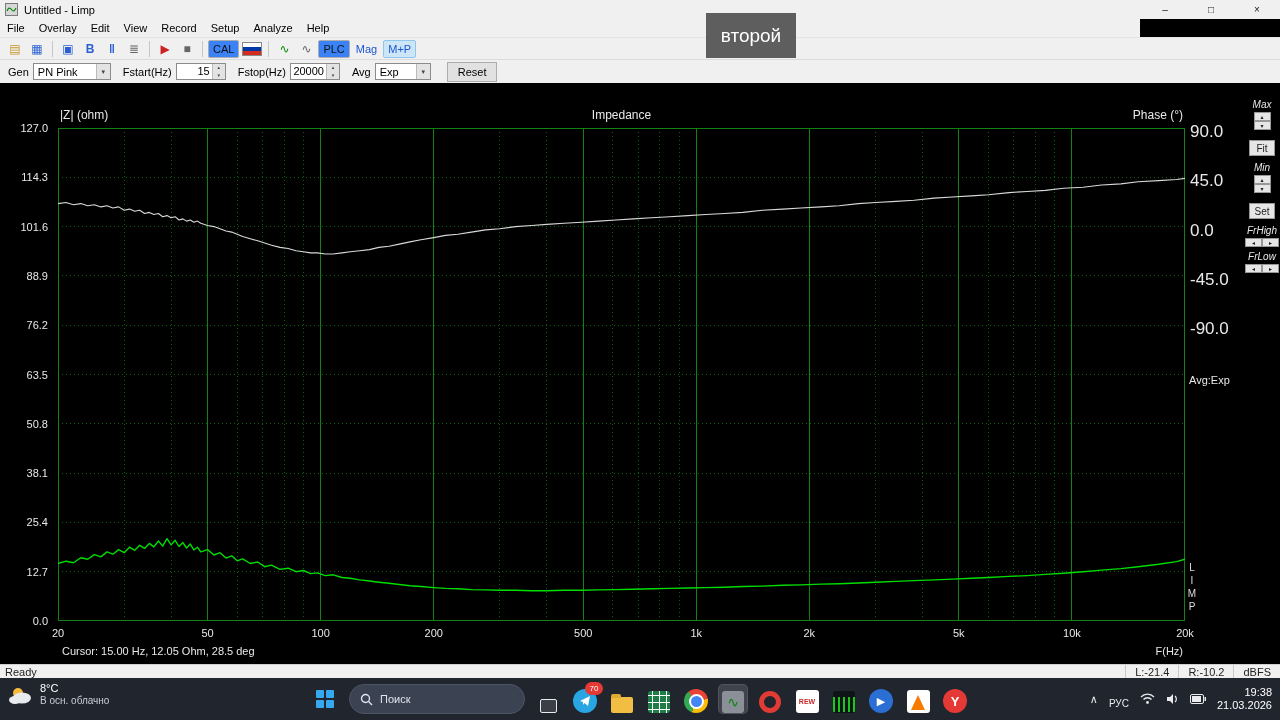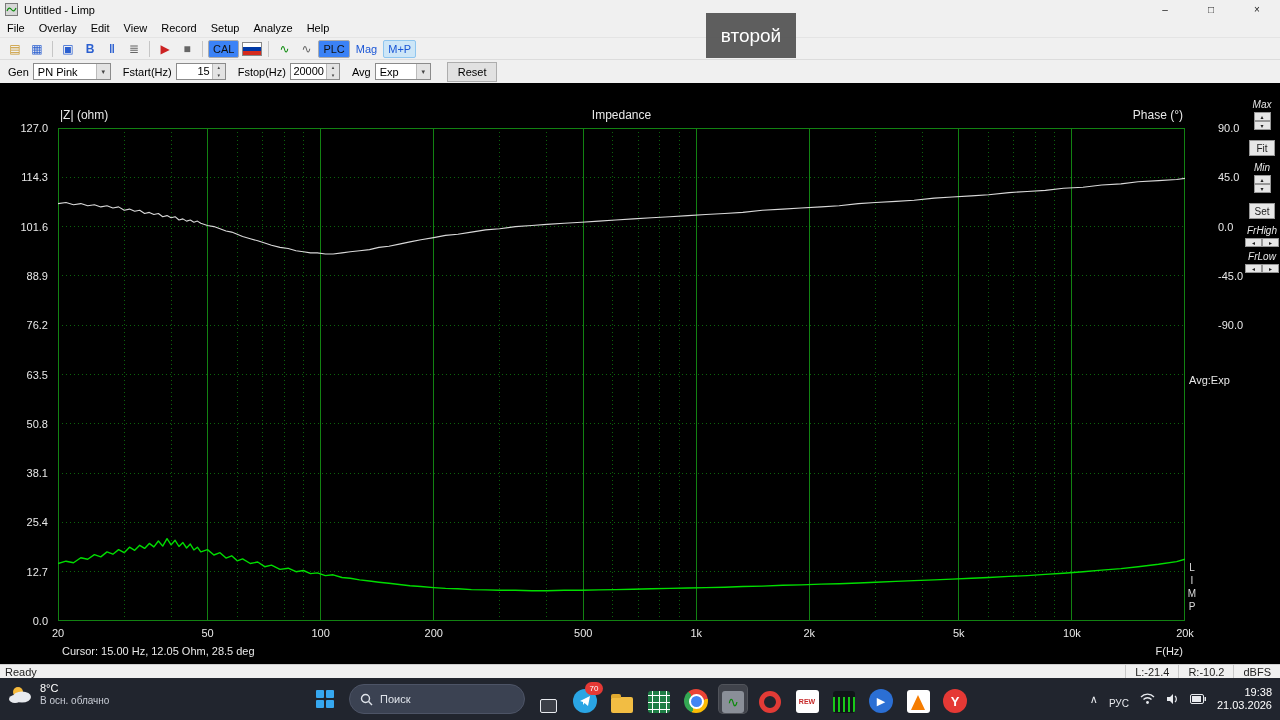--- a/index.html
+++ b/index.html
@@ -8,21 +8,21 @@
 
   
   .titlebar{position:absolute;left:0;top:0;width:1280px;height:19px;background:#f0f0f0;
             display:flex;align-items:center;z-index:5;}
   .app-ico{width:13px;height:13px;margin:0 6px 0 5px;}
   .title-text{font-size:11px;color:#000;}
   .win-controls{margin-left:auto;display:flex;height:100%;}
   .win-btn{width:46px;height:19px;display:flex;align-items:center;justify-content:center;
            font-size:10px;color:#222;}
 
-  .menubar{position:absolute;left:0;top:19px;width:1280px;height:18px;background:#f0f0f0;
+  .menubar{position:absolute;left:0;top:19px;width:1140px;height:18px;background:#f0f0f0;
            display:flex;font-size:11px;color:#000;z-index:5;}
   .menu-item{padding:0 7px;line-height:18px;}
 
   .toolbar{position:absolute;left:0;top:37px;width:1280px;height:22px;background:#f0f0f0;
            border-top:1px solid #e4e4e4;display:flex;align-items:center;padding-left:4px;
            box-sizing:border-box;z-index:5;}
   .tb-btn{min-width:20px;height:18px;display:flex;align-items:center;justify-content:center;
           font-size:12px;margin:0 1px;border:1px solid transparent;color:#444;box-sizing:border-box;}
   .tb-btn.txt{font-size:11px;padding:0 4px;border:1px solid #adadad;background:#3b82f6;border-radius:2px;color:#111;}
   .tb-btn.flat-txt{font-size:11px;padding:0 3px;color:#1a56d6;}
@@ -53,21 +53,21 @@
   .client{position:absolute;left:0;top:83px;width:1280px;height:581px;background:#000;color:#fff;}
   .chart-label{position:absolute;font-size:12px;color:#e8e8e8;}
   .lbl-z{left:60px;top:25px;} 
   .lbl-title{left:58px;top:25px;width:1127px;text-align:center;}
   .lbl-phase{right:97px;top:25px;}
   #plot-wrap{position:absolute;left:58px;top:45px;width:1127px;height:493px;}
   #plot-svg{position:absolute;left:0;top:0;}
   .ylabels-left{position:absolute;left:0;top:45px;width:52px;height:493px;}
   .ylabels-left span{position:absolute;right:4px;font-size:11px;color:#e8e8e8;}
   .ylabels-right{position:absolute;left:1190px;top:45px;width:44px;height:493px;}
-  .ylabels-right span{position:absolute;left:0;font-size:11px;color:#e8e8e8;margin-left:28px;}
+  .ylabels-right span{position:absolute;left:0;font-size:17px;color:#e8e8e8;}
   .xlabels{position:absolute;left:58px;top:544px;width:1127px;height:14px;}
   .xlabels span{position:absolute;transform:translateX(-50%);font-size:11px;color:#e8e8e8;white-space:nowrap;}
   .cursor-text{position:absolute;left:62px;top:562px;font-size:11px;color:#e8e8e8;}
   .fhz{position:absolute;right:97px;top:562px;font-size:11px;color:#e8e8e8;}
   .avg-readout{position:absolute;left:1189px;top:291px;font-size:11px;color:#e8e8e8;}
   .watermark{position:absolute;left:1186px;top:478px;width:12px;font-size:10px;color:#dcdcdc;
              line-height:13px;text-align:center;}
   .grid-h{stroke:#0c640c;stroke-dasharray:1 3;stroke-width:1;shape-rendering:crispEdges;}
   .grid-v-minor{stroke:#0c640c;stroke-dasharray:1 3;stroke-width:1;shape-rendering:crispEdges;}
   .grid-v-major{stroke:#128212;stroke-width:1;shape-rendering:crispEdges;}
@@ -86,21 +86,21 @@
 
   
   .statusbar{position:absolute;left:0;top:664px;width:1280px;height:14px;background:#f0f0f0;
              border-top:1px solid #cfcfcf;display:flex;align-items:center;font-size:11px;color:#222;box-sizing:border-box;}
   .status-ready{padding-left:5px;}
   .status-right{margin-left:auto;display:flex;height:100%;align-items:center;}
   .status-seg{padding:0 9px;border-left:1px solid #c8c8c8;height:100%;display:flex;align-items:center;}
 
   
   .taskbar{position:absolute;left:0;top:678px;width:1280px;height:42px;background:#21252e;}
-  .weather{position:absolute;left:8px;top:4px;display:flex;align-items:center;gap:6px;color:#fff;}
+  .weather{position:absolute;left:8px;top:4px;display:flex;align-items:flex-end;gap:6px;color:#fff;}
   .weather .t{font-size:11px;line-height:13px;}
   .weather .d{font-size:10px;color:#c9cdd6;line-height:12px;}
   .tb-center{position:absolute;left:310px;top:5px;display:flex;align-items:center;gap:9px;height:32px;}
   .startbtn{width:30px;height:30px;display:flex;align-items:center;justify-content:center;border-radius:4px;}
   .win-logo{width:19px;height:19px;display:grid;grid-template-columns:8px 8px;grid-template-rows:8px 8px;gap:2px;}
   .win-logo div{background:#36a8f0;border-radius:1px;}
   .search-pill{width:176px;height:30px;border-radius:15px;background:#3b4252;border:1px solid #4d5466;
                display:flex;align-items:center;padding-left:10px;gap:7px;color:#dfe3ea;font-size:11px;box-sizing:border-box;}
   .app{width:28px;height:28px;border-radius:4px;display:flex;align-items:flex-end;justify-content:center;position:relative;}
   .app.active{background:rgba(255,255,255,.14);box-shadow:0 0 0 1px rgba(255,255,255,.22);}

